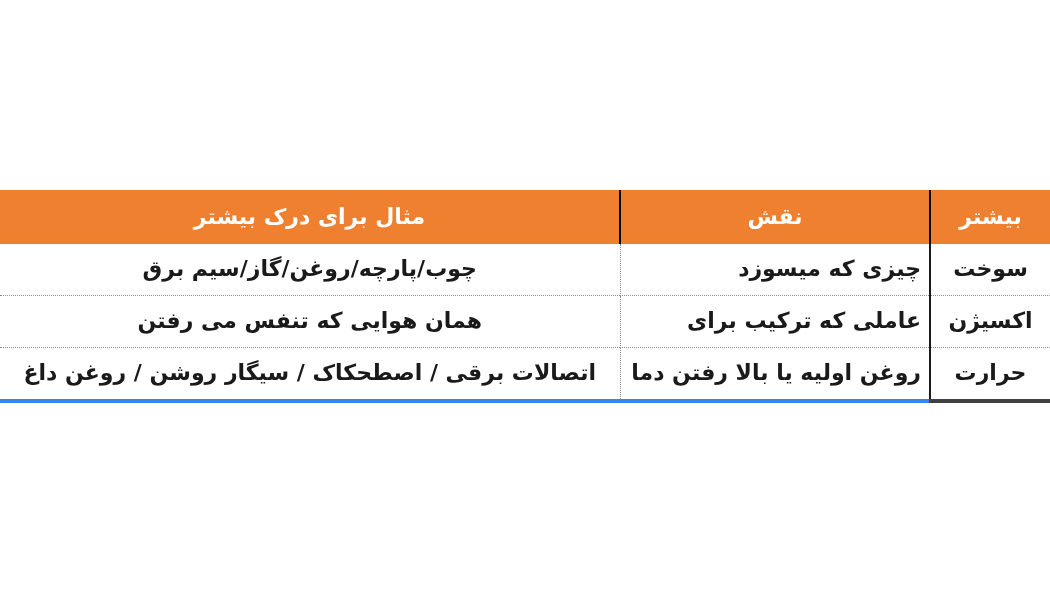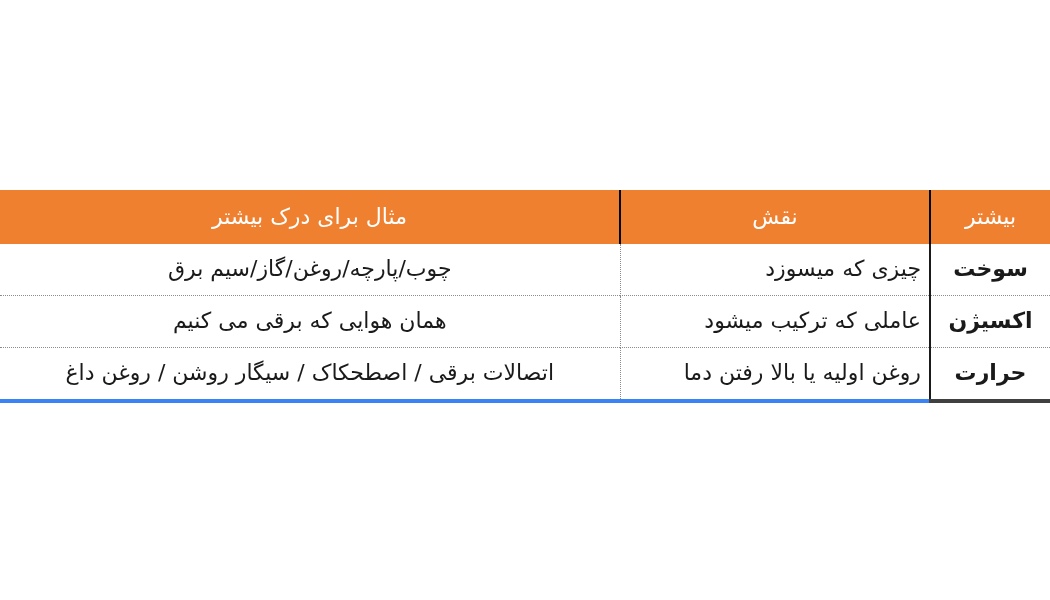--- a/index.html
+++ b/index.html
@@ -35,41 +35,42 @@
   table.fire-table col.col-element { width: 120px; }
   table.fire-table col.col-role    { width: 310px; }
   table.fire-table col.col-example { width: 620px; }
 
   thead tr.header-row {
     background: #ee8030;
   }
   thead th {
     color: #ffffff;
     font-size: 22px;
-    font-weight: normal;
+    font-weight: bold;
     text-align: center;
     padding: 10px 8px 12px 8px;
     height: 32px;
     vertical-align: middle;
     border: none;
   }
   thead th.th-element {
     border-right: none;
   }
   thead th.sep-left {
     border-left: 2px solid #000000;
   }
   tbody td {
     font-size: 22px;
     color: #1a1a1a;
     text-align: center;
     padding: 12px 8px 14px 8px;
     vertical-align: middle;
     background: #ffffff;
     border-bottom: 1px dotted #8c8c8c;
+    font-weight: bold;
   }
   tbody tr:last-child td {
     border-bottom: 4px solid #3b82f6;
   }
   tbody td.cell-element {
     border-left: 2px solid #1a1a1a;
     border-bottom: 1px dotted #8c8c8c;
     font-weight: bold;
   }
   tbody tr:last-child td.cell-element {
@@ -99,22 +100,22 @@
         </tr>
       </thead>
       <tbody>
         <tr>
           <td class="cell-element">سوخت</td>
           <td class="cell-role">چیزی که میسوزد</td>
           <td class="cell-example">چوب/پارچه/روغن/گاز/سیم برق</td>
         </tr>
         <tr>
           <td class="cell-element">اکسیژن</td>
-          <td class="cell-role">عاملی که ترکیب میشود</td>
-          <td class="cell-example">همان هوایی که برقی می کنیم</td>
+          <td class="cell-role">عاملی که ترکیب برای</td>
+          <td class="cell-example">همان هوایی که تنفس می رفتن</td>
         </tr>
         <tr>
           <td class="cell-element">حرارت</td>
           <td class="cell-role">روغن اولیه یا بالا رفتن دما</td>
           <td class="cell-example">اتصالات برقی / اصطحکاک / سیگار روشن / روغن داغ</td>
         </tr>
       </tbody>
     </table>
   </div>
 </div>

